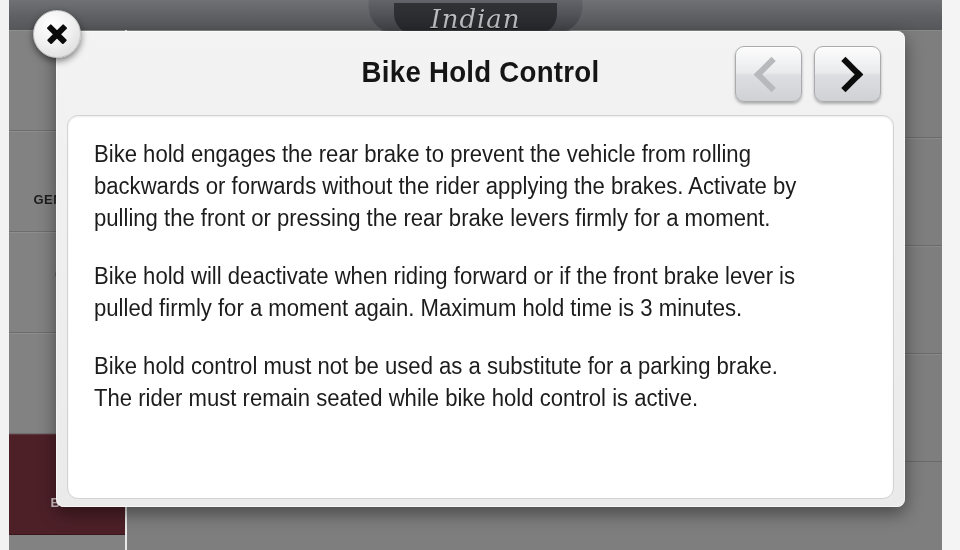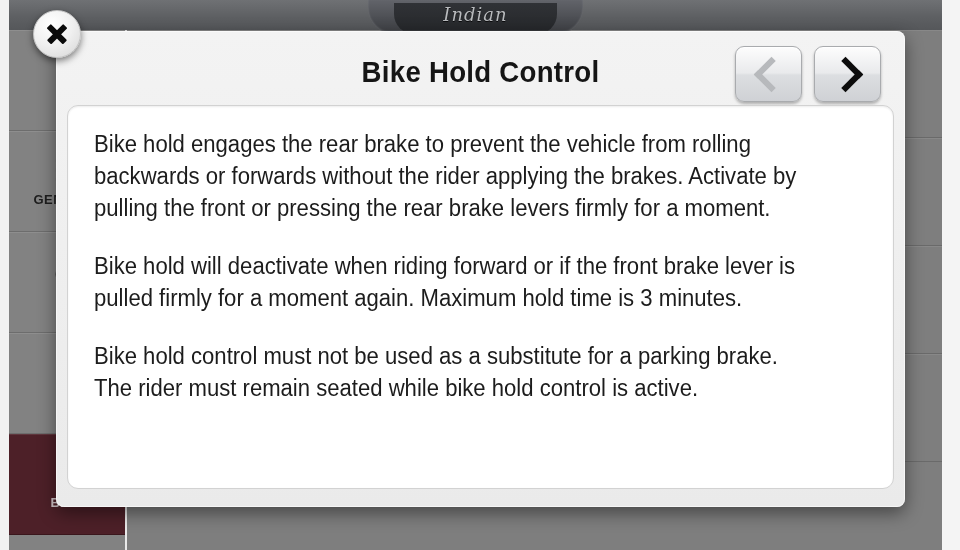--- a/index.html
+++ b/index.html
@@ -60,21 +60,21 @@
     background: linear-gradient(180deg, #303236 0%, #25272a 100%);
     border-radius: 0 0 20px 20px;
     overflow: hidden;
   }
   .brand-script {
     position: absolute;
     left: 0; right: 0; top: 1px;
     text-align: center;
     font-family: "DejaVu Serif", serif;
     font-style: italic;
-    font-size: 18px;
+    font-size: 26px;
     letter-spacing: 1px;
     color: #b9bbbe;
     text-shadow: 0 1px 0 rgba(0,0,0,0.7);
     white-space: nowrap;
   }
 
   
   .sidebar {
     position: absolute;
     left: 9px; top: 30px;
@@ -193,21 +193,21 @@
     margin-left: 5px;
   }
   .chev.right {
     border-color: #0c0c0c;
     transform: rotate(45deg);
     margin-right: 5px;
   }
 
   .content-panel {
     position: absolute;
-    left: 11px; top: 74px;
+    left: 11px; top: 84px;
     width: 827px; height: 384px;
     background: #ffffff;
     border-radius: 11px;
     border: 1px solid #d2d2d2;
     box-sizing: border-box;
     box-shadow: inset 0 1px 2px rgba(0,0,0,0.08);
     padding: 22px 26px;
   }
   .content-panel p {
     margin: 0 0 26px 0;

